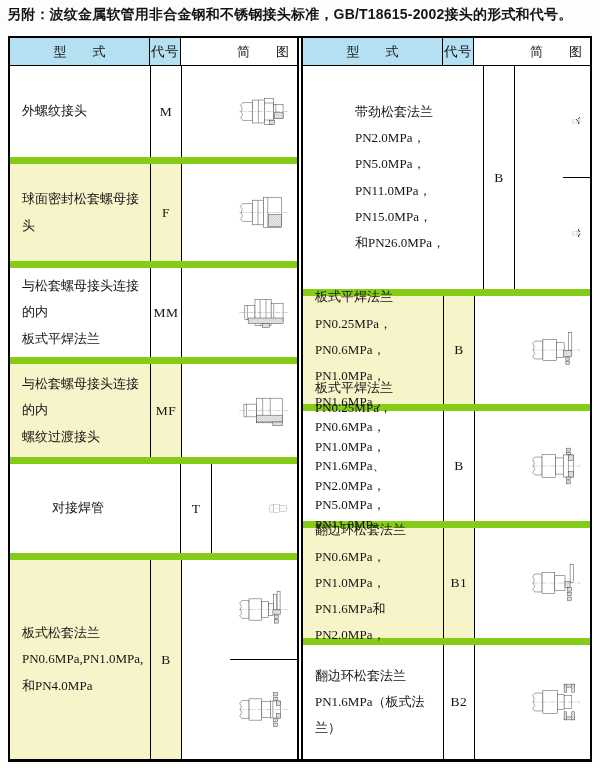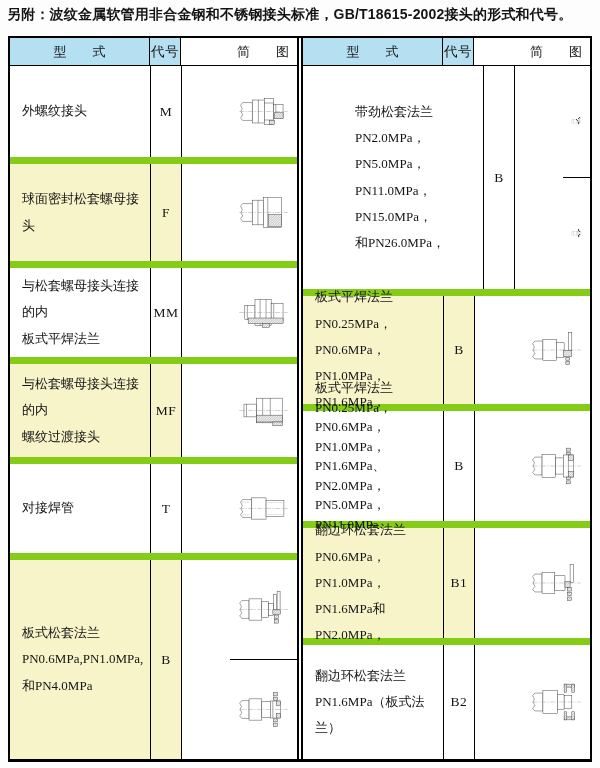--- a/index.html
+++ b/index.html
@@ -243,21 +243,21 @@
                   <line x1="85" y1="81" x2="94" y2="72"></line>
                   <line x1="89" y1="81" x2="98" y2="72"></line>
                   <line x1="93" y1="81" x2="102" y2="72"></line>
                   <line x1="97" y1="81" x2="104" y2="74"></line>
                   <line x1="101" y1="81" x2="104" y2="78"></line>
                 </g>
                 <line class="cl" x1="3" y1="45" x2="117" y2="45"></line>
               </svg>
             </div>
           </div>
-        </div><div class="row" style="height: 96px;">
+        </div><div class="row" style="height: 96px; padding-left: 30px;">
           <div class="cell type">
             <div class="type-text">
               <div>对接焊管</div>
             </div>
           </div>
           <div class="cell code">T</div>
           <div class="cell diag">
             <div class="subdiag">
               <svg viewBox="0 0 120 90" preserveAspectRatio="xMidYMid meet">
                 <path class="pr" d="M32 24 H11 L6 30 L10 38 L7 45 L11 53 L6 60 L11 66 H32 Z"></path>

